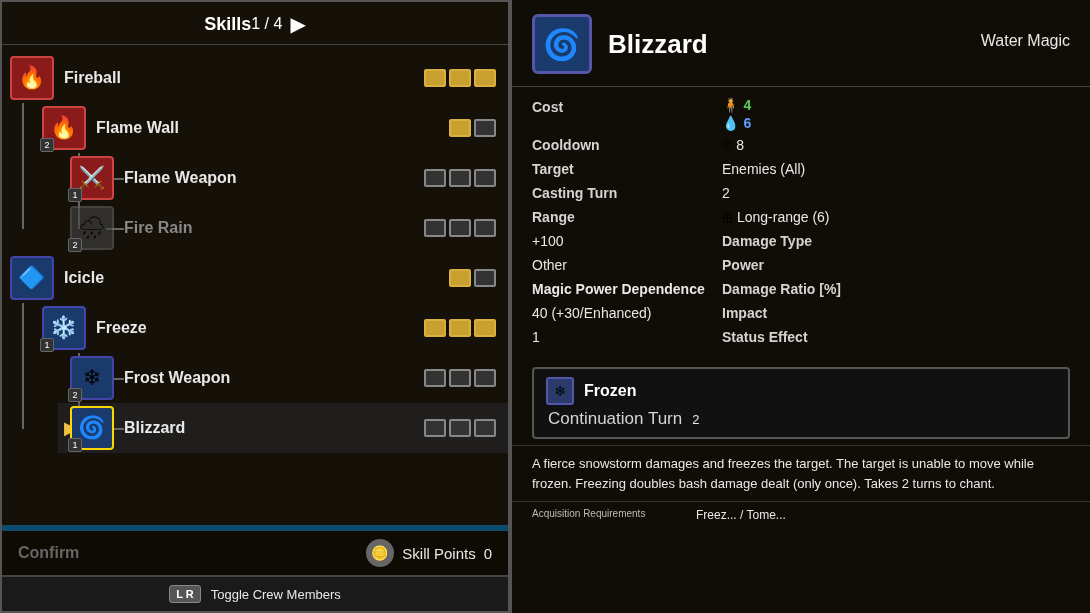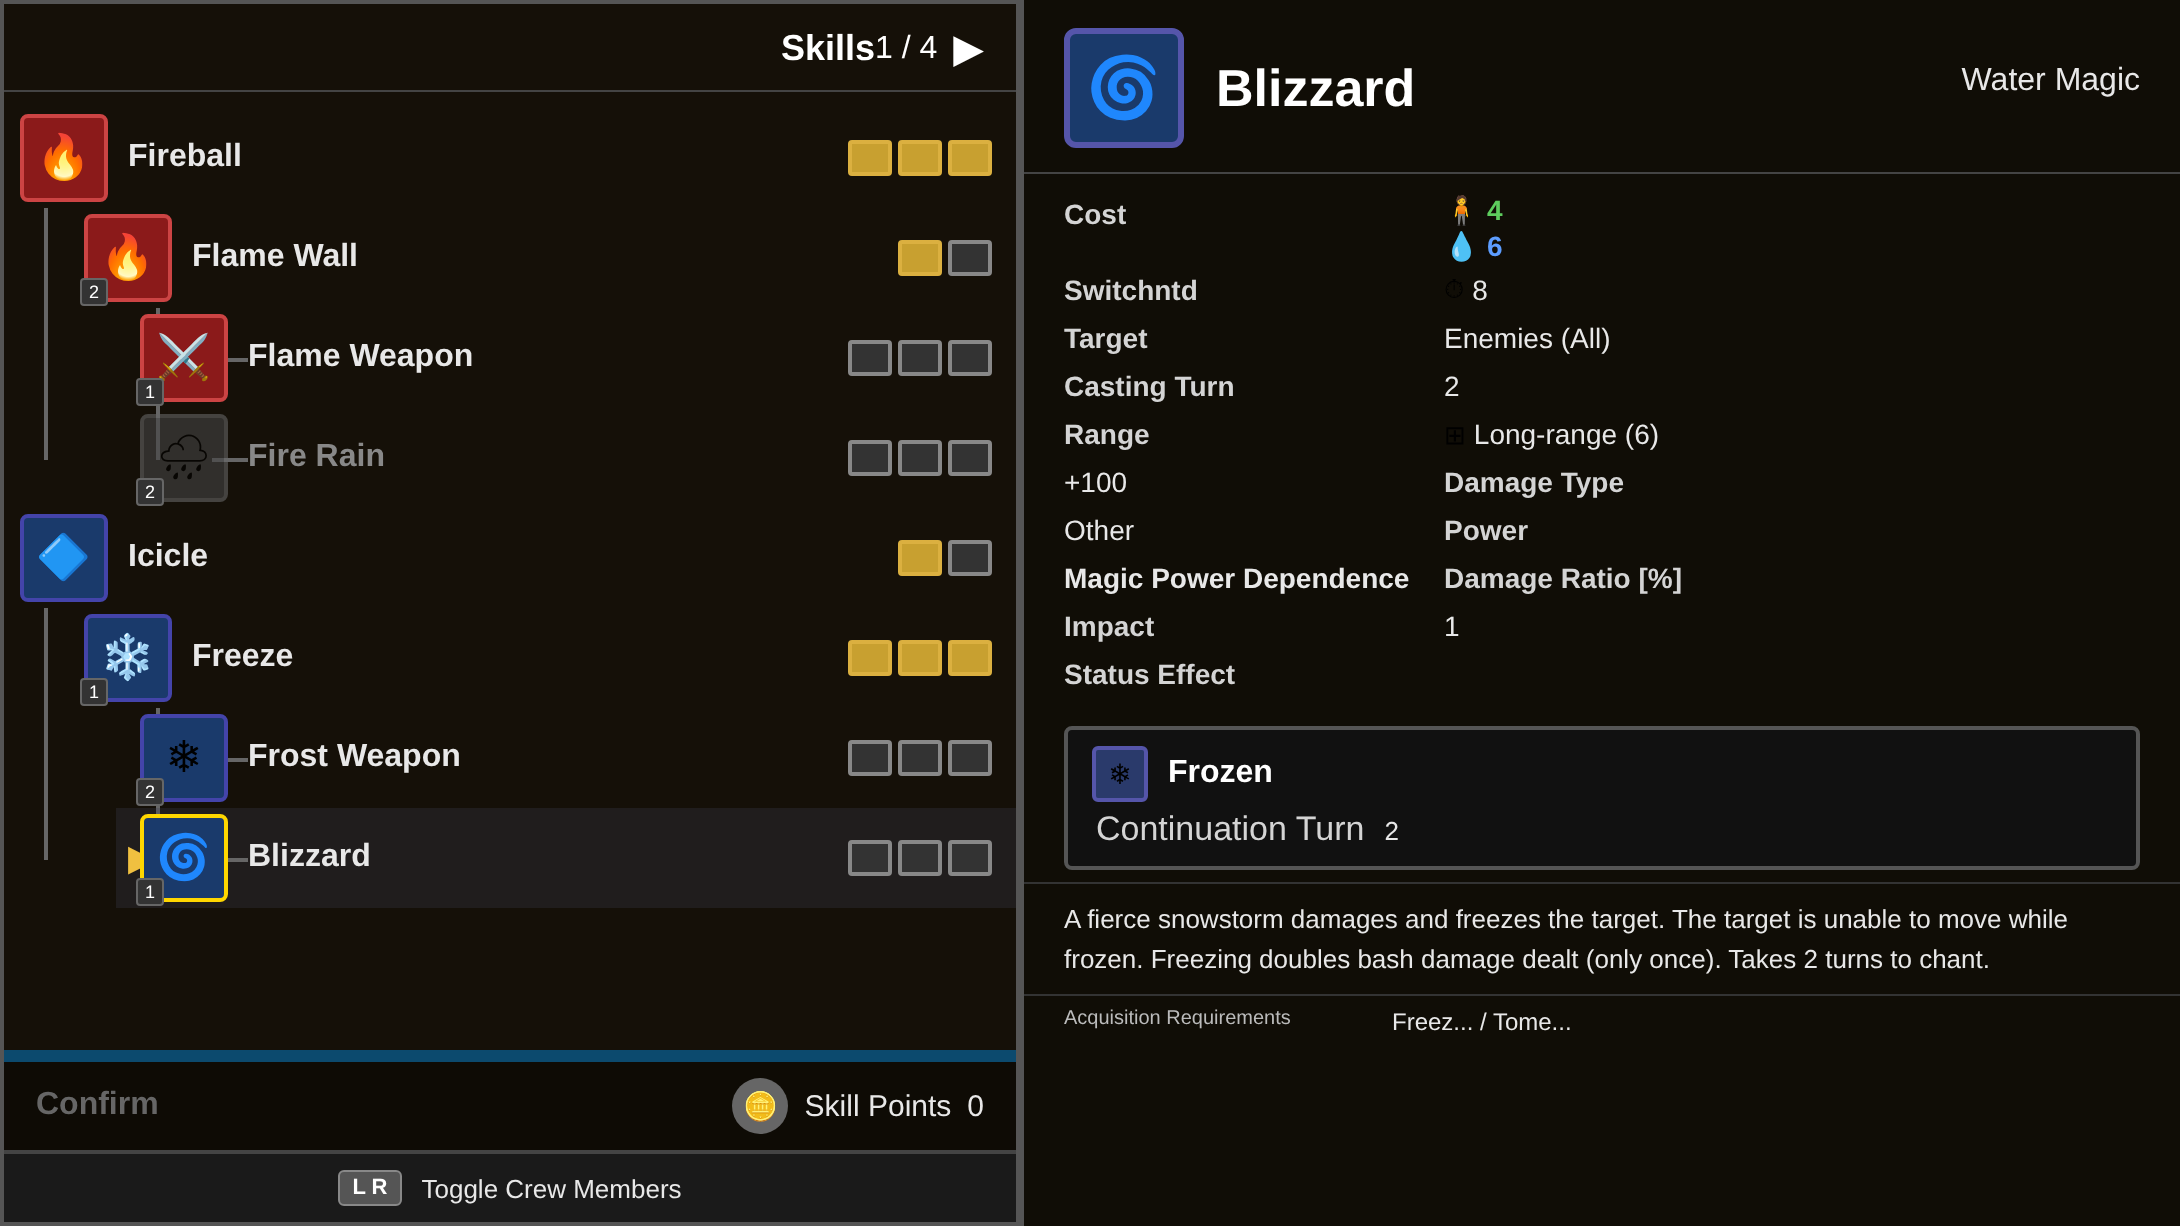--- a/index.html
+++ b/index.html
@@ -20,21 +20,21 @@
       background: rgba(20, 15, 8, 0.92);
       border: 2px solid #555;
       position: relative;
       display: flex;
       flex-direction: column;
     }
 
     .skills-header {
       display: flex;
       align-items: center;
-      justify-content: flex-end;
+      justify-content: center;
       padding: 10px 16px 8px;
       border-bottom: 1px solid #444;
     }
 
     .skills-title {
       color: #fff;
       font-size: 18px;
       font-weight: bold;
     }
 
@@ -621,21 +621,21 @@
       <div class="cost-item">
         <span class="cost-icon">🧍</span>
         <span class="cost-num green">4</span>
       </div>
       <div class="cost-item">
         <span class="cost-icon">💧</span>
         <span class="cost-num blue">6</span>
       </div>
     </div>
 
-    <span class="stat-label">Switchntd</span>
+    <span class="stat-label">Cooldown</span>
     <div class="cooldown-row">
       <span class="grid-icon">⏱</span>
       <span class="stat-value">8</span>
     </div>
 
     <span class="stat-label">Target</span>
     <span class="stat-value">Enemies (All)</span>
 
     <span class="stat-label">Casting Turn</span>
     <span class="stat-value">2</span>
@@ -648,20 +648,21 @@
 
     <span class="stat-value">+100</span>
 
     <span class="stat-label">Damage Type</span>
     <span class="stat-value">Other</span>
 
     <span class="stat-label">Power</span>
     <span class="stat-value bold-val">Magic Power Dependence</span>
 
     <span class="stat-label">Damage Ratio [%]</span>
+    <span class="stat-value">40 (+30/Enhanced)</span>
 
     <span class="stat-label">Impact</span>
     <span class="stat-value">1</span>
 
     <span class="stat-label">Status Effect</span>
     <div></div>
   </div>
 
   <div class="status-box">
     <div class="status-box-header">

